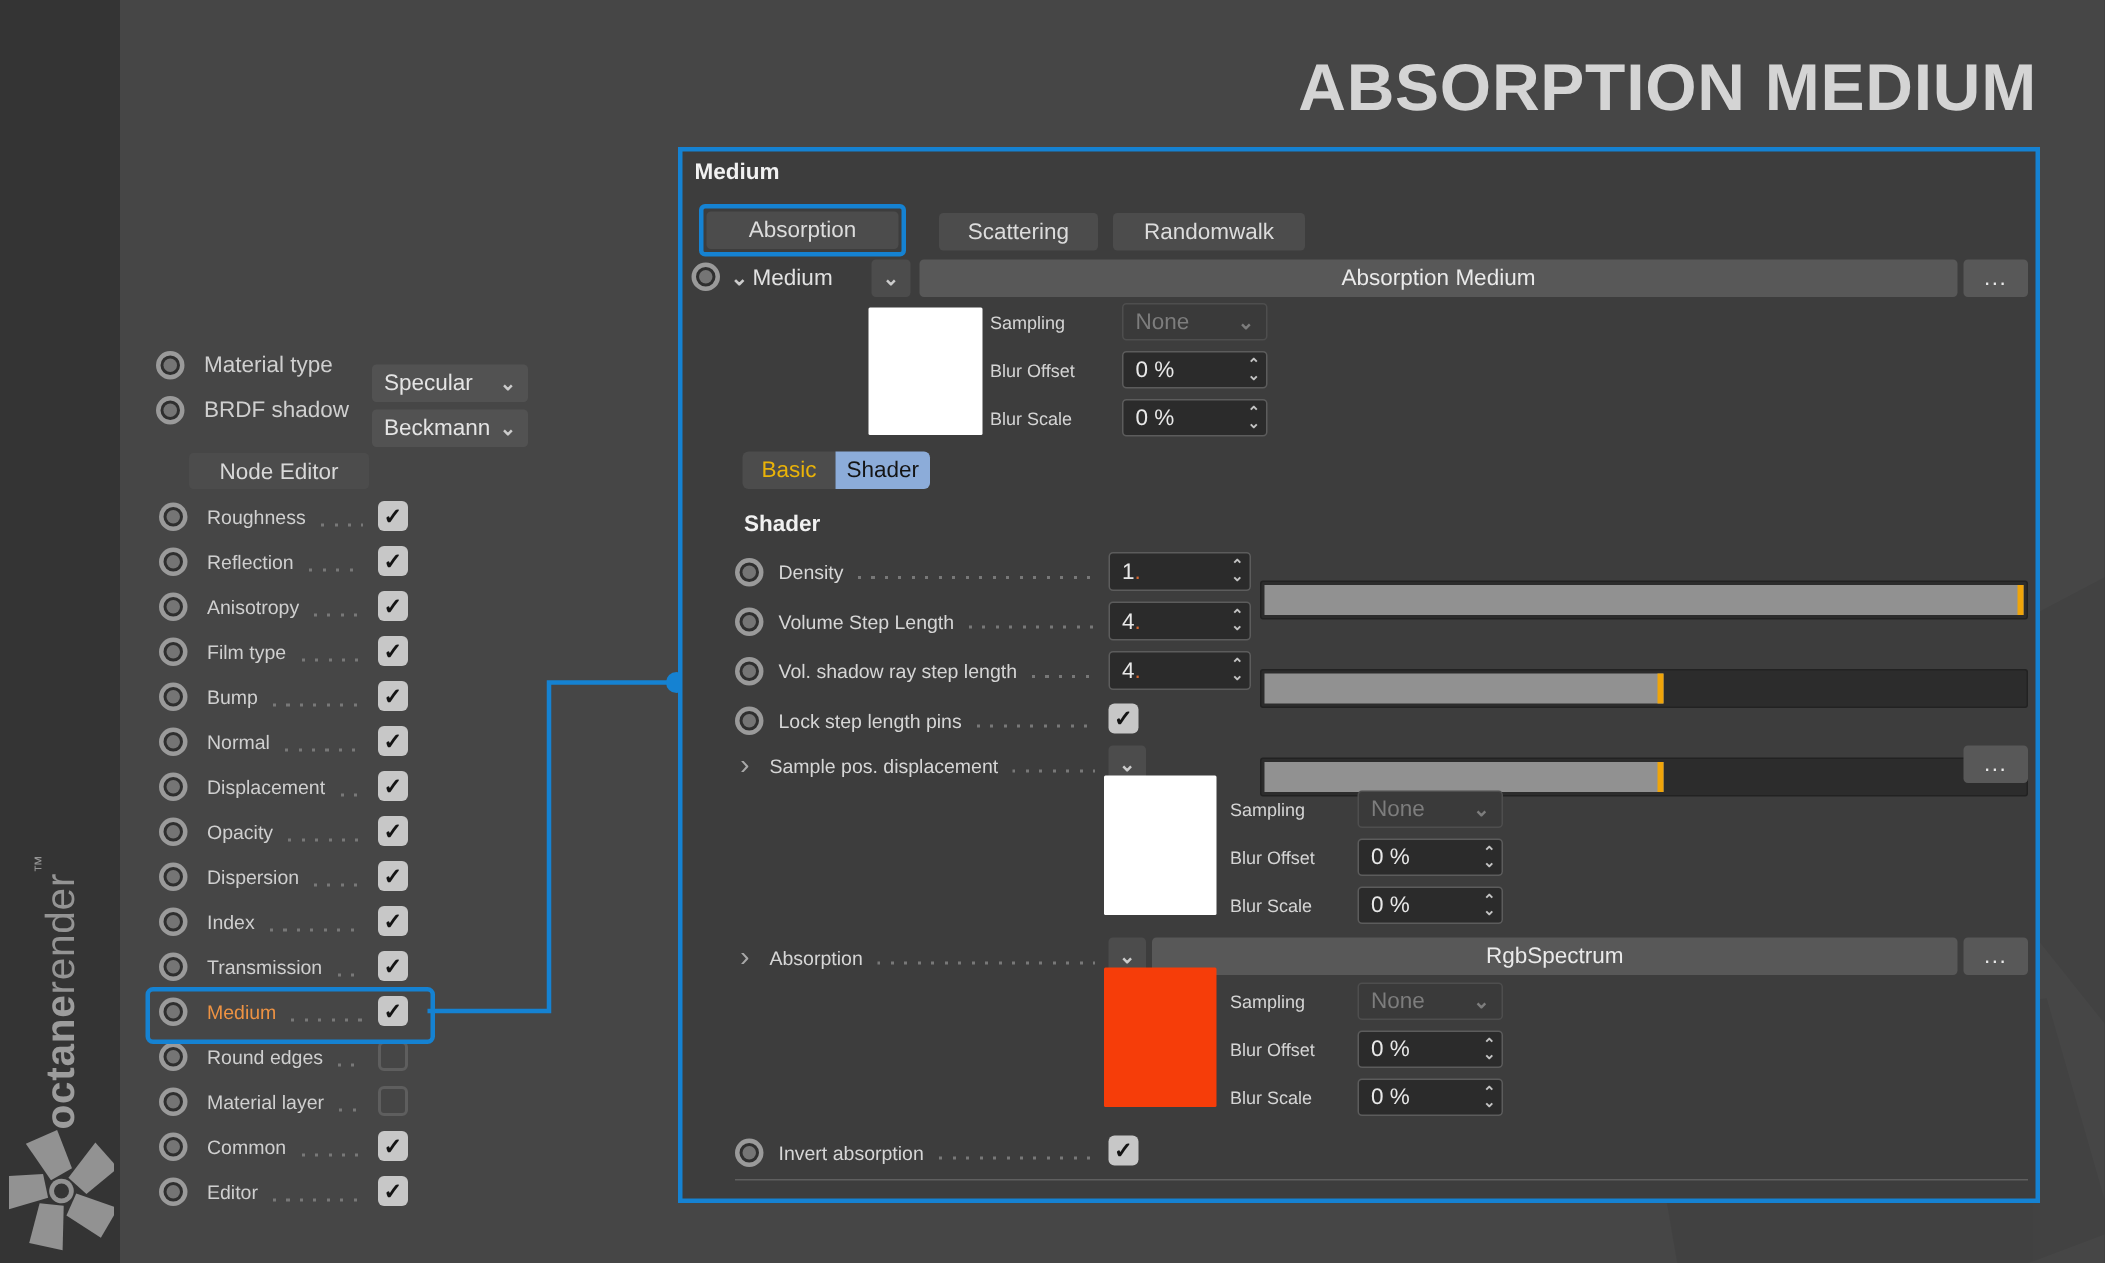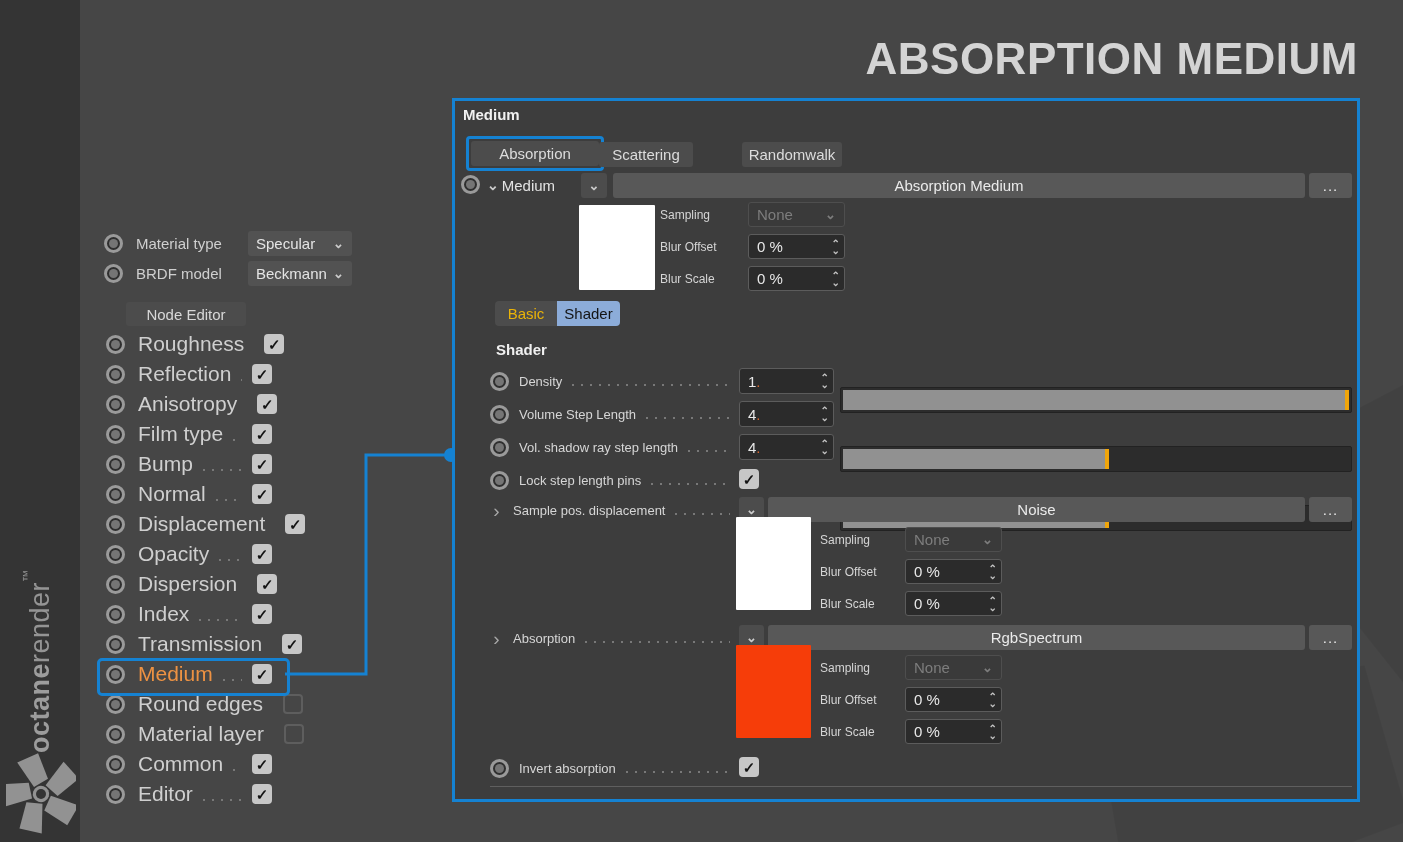--- a/index.html
+++ b/index.html
@@ -78,26 +78,26 @@
   .slider{
     background:#2c2c2c;border:1px solid #222222;border-radius:2px;
     position:relative;overflow:hidden;box-sizing:border-box;
   }
   .slider .fill{position:absolute;left:2px;top:2px;bottom:2px;background:#919191}
   .slider .mark{position:absolute;top:2px;bottom:2px;width:4px;background:#f0a50a}
 
   
   .mat-row{left:104px;width:280px;height:25px;display:flex;align-items:center}
   .mat-row .lbl{margin-left:13px;font-size:15px;color:#cfcfcf}
-  .mat-row .select{position:absolute;left:144px;top:0;width:88px;height:25px}
+  .mat-row .select{position:absolute;left:144px;top:12px;width:88px;height:25px}
   #node-editor-btn{left:126px;top:302px;width:120px;height:24px;font-size:15px;color:#d8d8d8}
 
   #sidebar-list{left:100px;top:329px;width:172px}
   .srow{height:30px;display:flex;align-items:center;padding-left:6px}
-  .srow .lbl{margin-left:13px;font-size:21px;color:#cfcfcf;white-space:nowrap}
+  .srow .lbl{margin-left:13px;font-size:13px;color:#cfcfcf;white-space:nowrap}
   .srow.medium .lbl{color:#ed9243}
 
   #medium-highlight{
     left:97px;top:658px;width:187px;height:32px;border:3px solid #1582d2;border-radius:5px;
     pointer-events:none;
   }
 
   
   #connector{left:0;top:0;pointer-events:none}
 
@@ -105,22 +105,22 @@
   #panel{
     left:452px;top:98px;width:908px;height:704px;box-sizing:border-box;
     border:3px solid #1582d2;background:#3d3d3d;
   }
   #panel .hdr{font-size:15px;font-weight:700;color:#f1f1f1}
   #panel-header{left:8px;top:5px}
   #shader-header{left:41px;top:240px}
 
   #absorption-highlight{left:11px;top:35px;width:138px;height:35px;border:3px solid #1582d2;border-radius:4px;box-sizing:border-box;pointer-events:none}
   #btn-absorption{left:16px;top:40px;width:128px;height:25px}
-  #btn-scattering{left:144px;top:41px;width:94px;height:25px}
-  #btn-randomwalk{left:287px;top:41px;width:100px;height:25px}
+  #btn-scattering{left:171px;top:41px;width:106px;height:25px}
+  #btn-randomwalk{left:287px;top:41px;width:128px;height:25px}
 
   #node-radio{left:6px;top:74px}
   #node-caret-label{left:32px;top:71px;height:26px;display:flex;align-items:center;font-size:15px;color:#e2e2e2}
   #node-caret-label .caret{font-weight:700;font-size:14px;margin-right:3px;color:#cccccc}
   #node-dd{left:126px;top:72px;width:26px;height:25px}
   #node-dd .chev,.dd .chev{font-weight:700;font-size:13px;color:#cccccc}
   #node-field{left:158px;top:72px;width:692px;height:25px}
   #node-more{left:854px;top:72px;width:43px;height:25px;letter-spacing:1px}
 
   .swatch{border-radius:1px}
@@ -174,21 +174,21 @@
 <div class="mat-row abs" style="top:231px">
   <div class="radio"></div>
   <span class="lbl">Material type</span>
   <div class="select">
     <span>Specular</span>
     <span class="chev">⌄</span>
   </div>
 </div>
 <div class="mat-row abs" style="top:261px">
   <div class="radio"></div>
-  <span class="lbl">BRDF model</span>
+  <span class="lbl">BRDF shadow</span>
   <div class="select">
     <span>Beckmann</span>
     <span class="chev">⌄</span>
   </div>
 </div>
 <div id="node-editor-btn" class="btn abs">Node Editor</div>
 
 <div id="sidebar-list" class="abs">
   <div class="srow">
       <div class="radio"></div>
@@ -435,21 +435,20 @@
     </div>
 
   <div class="abs prow" style="top:396px">
     <span class="exp">›</span>
     <span class="lbl">Sample pos. displacement</span>
     <div class="leader"></div>
   </div>
   <div class="abs btn dd" style="left:284px;top:396px">
       <span class="chev">⌄</span>
     </div>
-  <div class="abs fieldbar p-field" style="top:396px">Noise</div>
   <div class="abs fieldbar p-more" style="top:396px">...</div>
 
   <div id="tg2-swatch" class="abs swatch" style="background: rgb(255, 255, 255);"></div>
   <div class="abs tg-lbl" style="left:365px;top:426px">Sampling</div>
   <div class="abs select disabled tg-ctl" style="left:450px;top:426px">
       <span>None</span>
       <span class="chev">⌄</span>
     </div>
   <div class="abs tg-lbl" style="left:365px;top:458px">Blur Offset</div>
   <div class="abs spinner tg-ctl" style="left:450px;top:458px">

